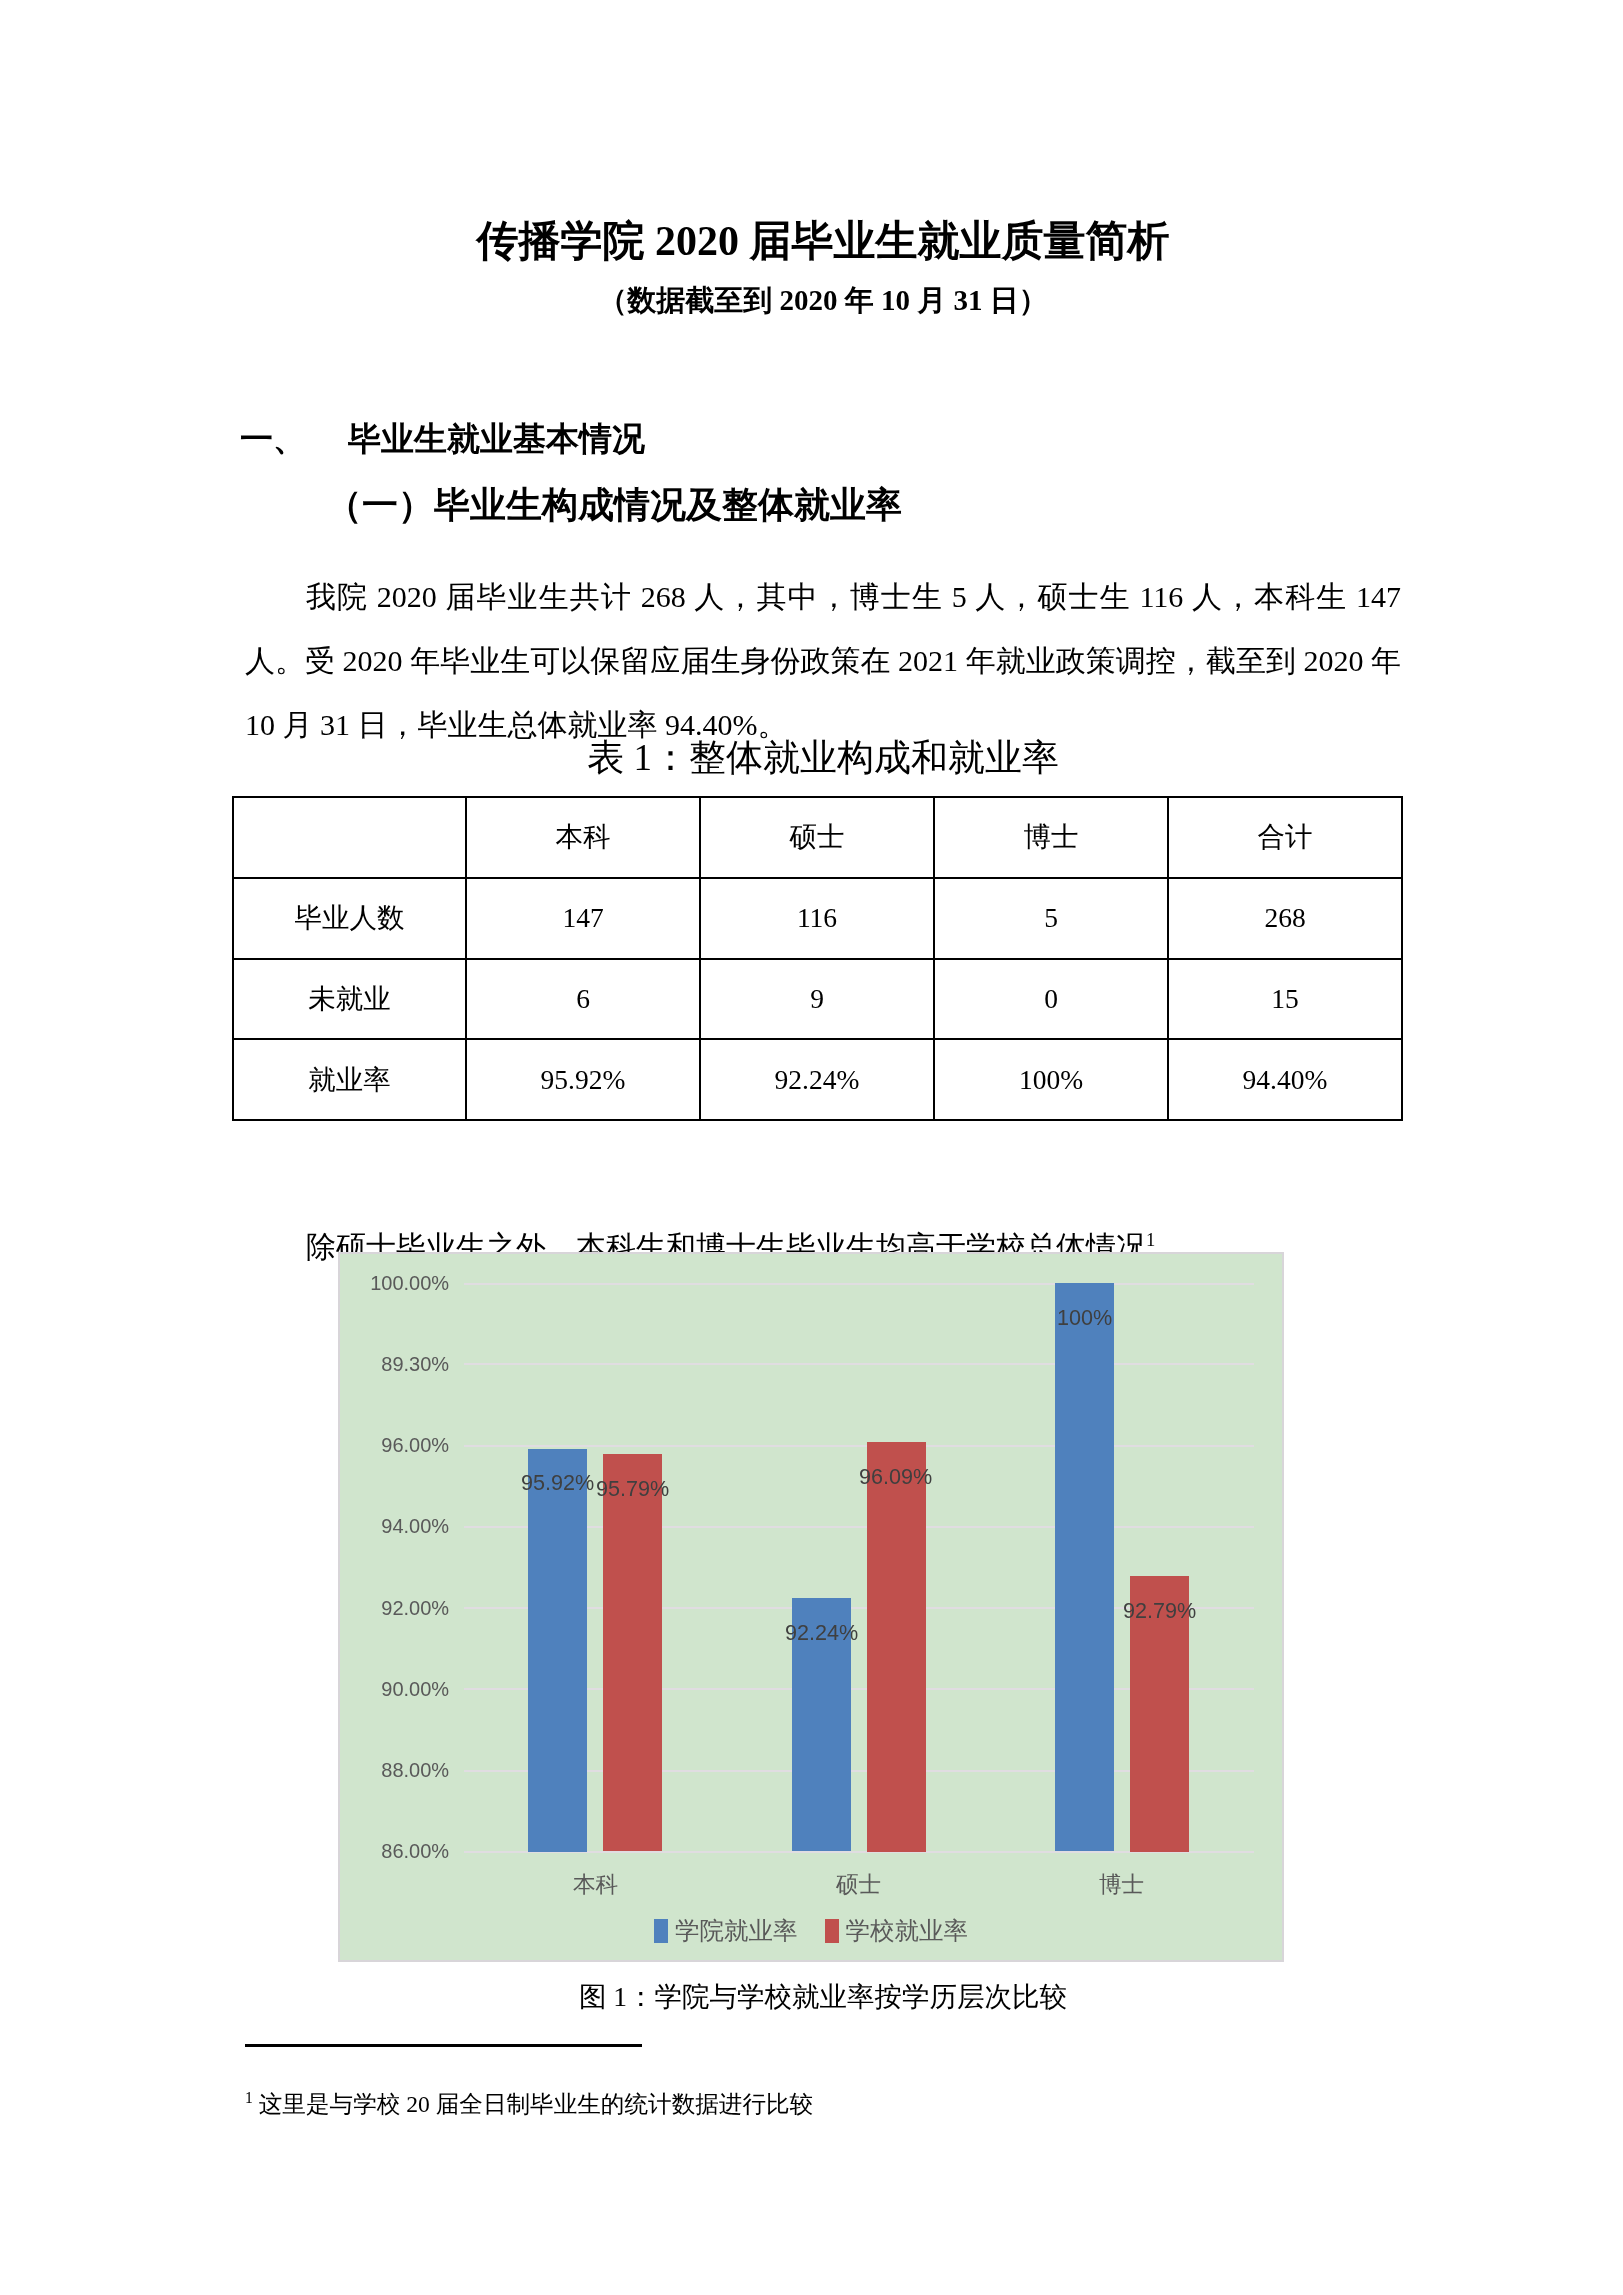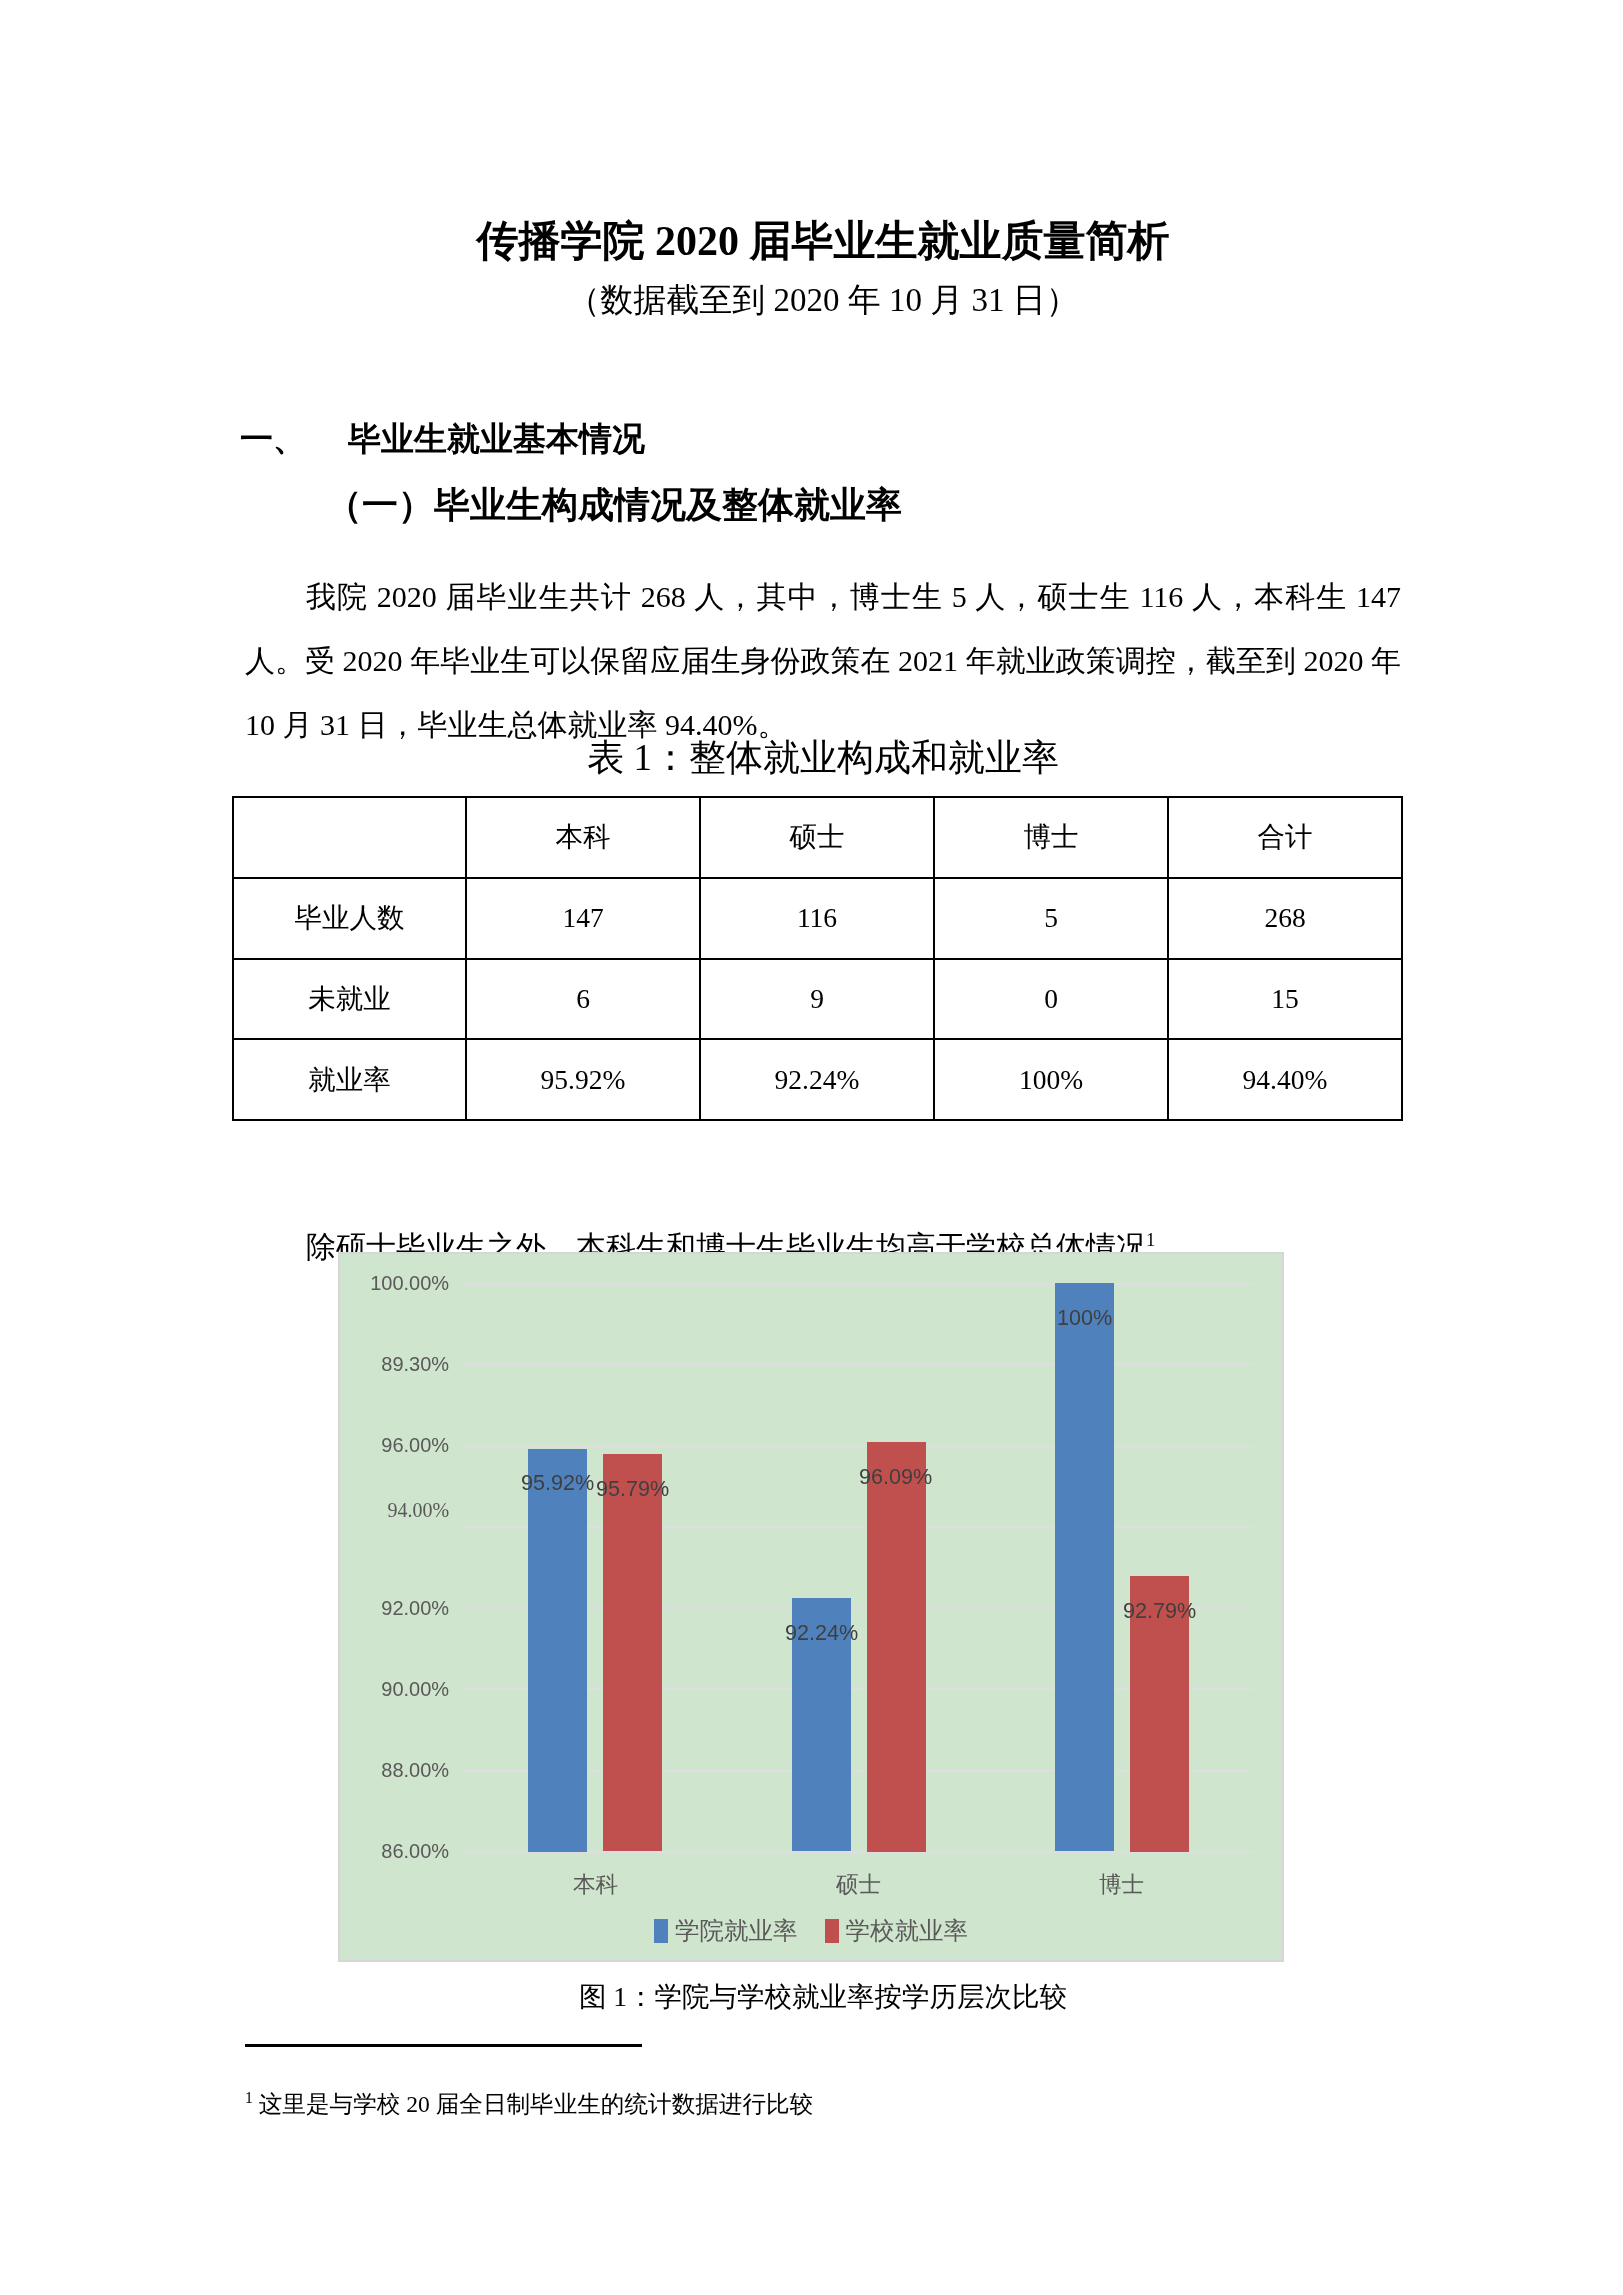--- a/index.html
+++ b/index.html
@@ -3,21 +3,21 @@
 <meta charset="utf-8">
 <style>
   html,body{margin:0;padding:0;}
   body{
     width:1623px;height:2295px;position:relative;background:#ffffff;
     font-family:"Liberation Serif","DejaVu Serif",serif;color:#000;
     overflow:hidden;
   }
   .center-block{position:absolute;left:245px;width:1156px;text-align:center;}
   .doc-title{top:214px;font-size:42px;font-weight:bold;line-height:54px;}
-  .doc-subtitle{top:281px;font-size:33px;line-height:39px;}
+  .doc-subtitle{top:281px;font-size:29px;line-height:39px;font-weight:bold;}
   .h1{position:absolute;left:240px;top:420px;font-size:33px;font-weight:bold;line-height:39px;white-space:nowrap;}
   .h1 .h1-num{display:inline-block;margin-right:42px;}
   .h2{position:absolute;left:326px;top:486px;font-size:36px;font-weight:bold;line-height:38px;white-space:nowrap;}
   .body-par{position:absolute;left:245px;width:1156px;font-size:30px;line-height:64px;
     text-align:justify;text-justify:inter-character;}
   .par1{top:535px;text-indent:61px;}
   .par2{top:1185px;text-indent:61px;}
   .table-caption{top:743px;font-size:37px;line-height:30px;}
   sup.fn-ref{font-size:18.6px;vertical-align:super;line-height:0;}
   table.emp{
@@ -120,21 +120,21 @@
       <span class="legend-label">学校就业率</span>
     </div>
   </div>
 <div class="chart-gridline" style="left: 124px; top: 28.5px; width: 790px; height: 2px; background: rgb(224, 221, 225);"></div>
     <div class="y-tick" style="left: -3.9px; top: 14.7px;">100.00%</div>
     <div class="chart-gridline" style="left: 124px; top: 109px; width: 790px; height: 2px; background: rgb(224, 221, 225);"></div>
     <div class="y-tick" style="left: -3.9px; top: 96px;">89.30%</div>
     <div class="chart-gridline" style="left: 124px; top: 191px; width: 790px; height: 2px; background: rgb(224, 221, 225);"></div>
     <div class="y-tick" style="left: -3.9px; top: 177px;">96.00%</div>
     <div class="chart-gridline" style="left: 124px; top: 272px; width: 790px; height: 2px; background: rgb(224, 221, 225);"></div>
-    <div class="y-tick" style="left: -3.9px; top: 242px; font-family: Liberation Serif, serif;">94.00%</div>
+    <div class="y-tick" style="left: -3.9px; top: 258px;">94.00%</div>
     <div class="chart-gridline" style="left: 124px; top: 353px; width: 790px; height: 2px; background: rgb(224, 221, 225);"></div>
     <div class="y-tick" style="left: -3.9px; top: 340px;">92.00%</div>
     <div class="chart-gridline" style="left: 124px; top: 434px; width: 790px; height: 2px; background: rgb(224, 221, 225);"></div>
     <div class="y-tick" style="left: -3.9px; top: 421px;">90.00%</div>
     <div class="chart-gridline" style="left: 124px; top: 516px; width: 790px; height: 2px; background: rgb(224, 221, 225);"></div>
     <div class="y-tick" style="left: -3.9px; top: 502px;">88.00%</div>
     <div class="chart-gridline" style="left: 124px; top: 597px; width: 790px; height: 2px; background: rgb(224, 221, 225);"></div>
     <div class="y-tick" style="left: -3.9px; top: 583px;">86.00%</div>
     <div class="x-cat" style="left: 182px; top: 616px;">本科</div>
     <div class="bar" style="left: 188px; top: 195px; width: 59px; height: 403px; background: rgb(79, 129, 189);"></div>

